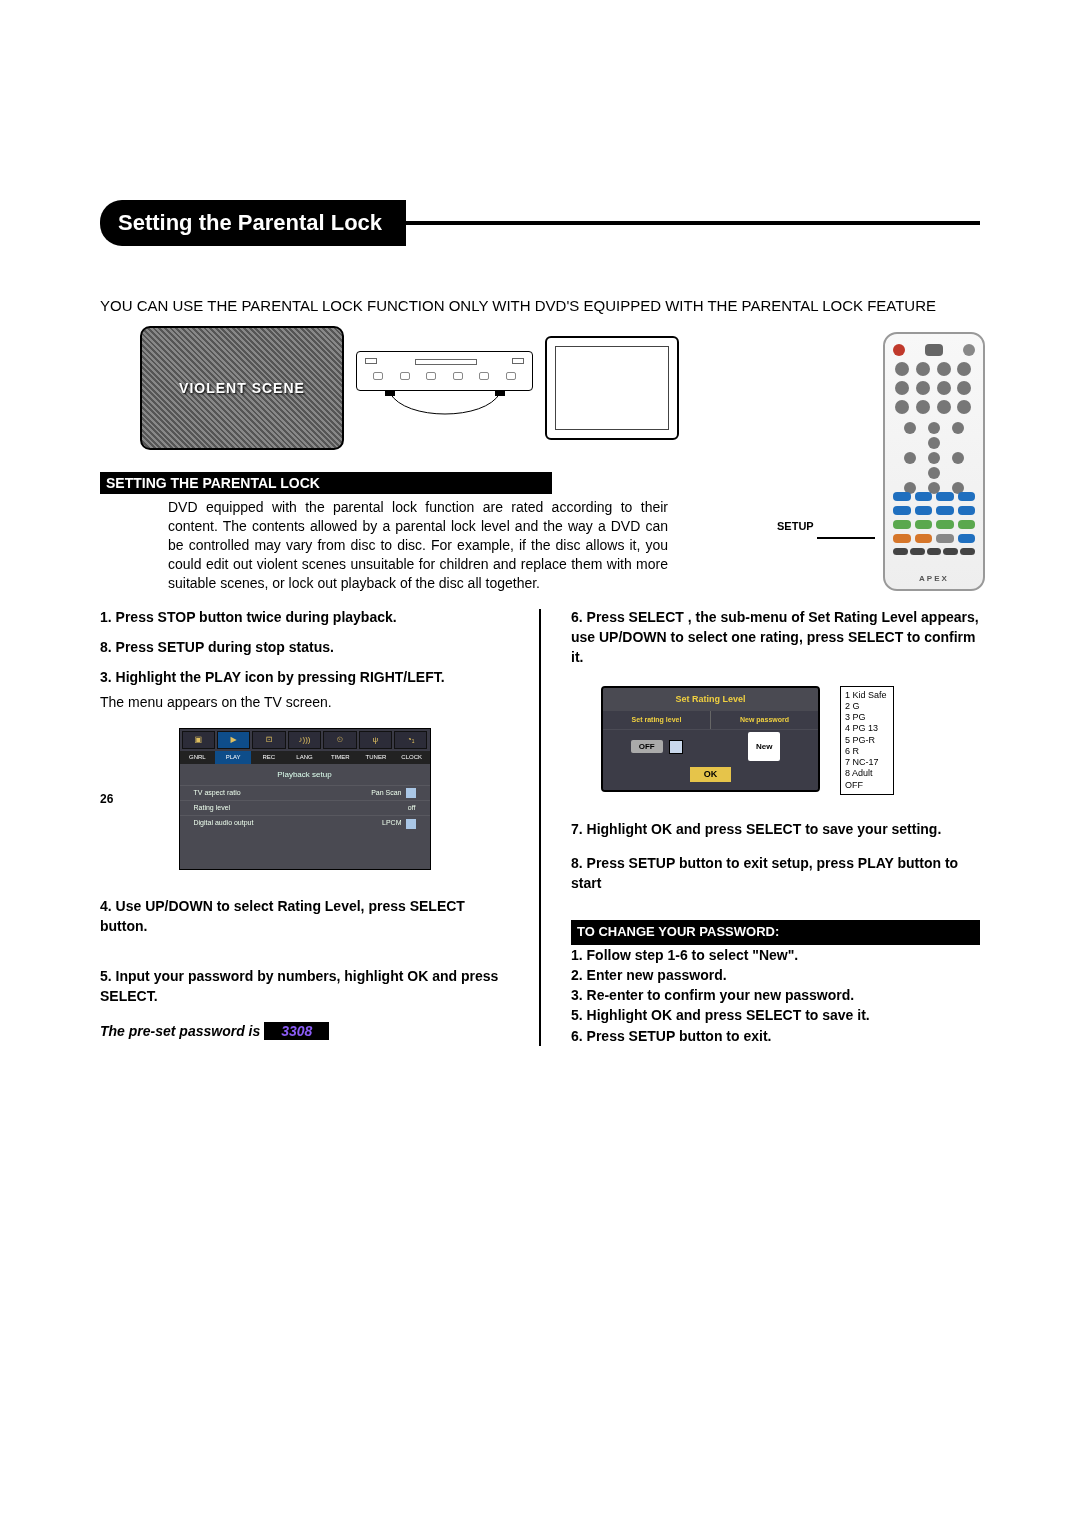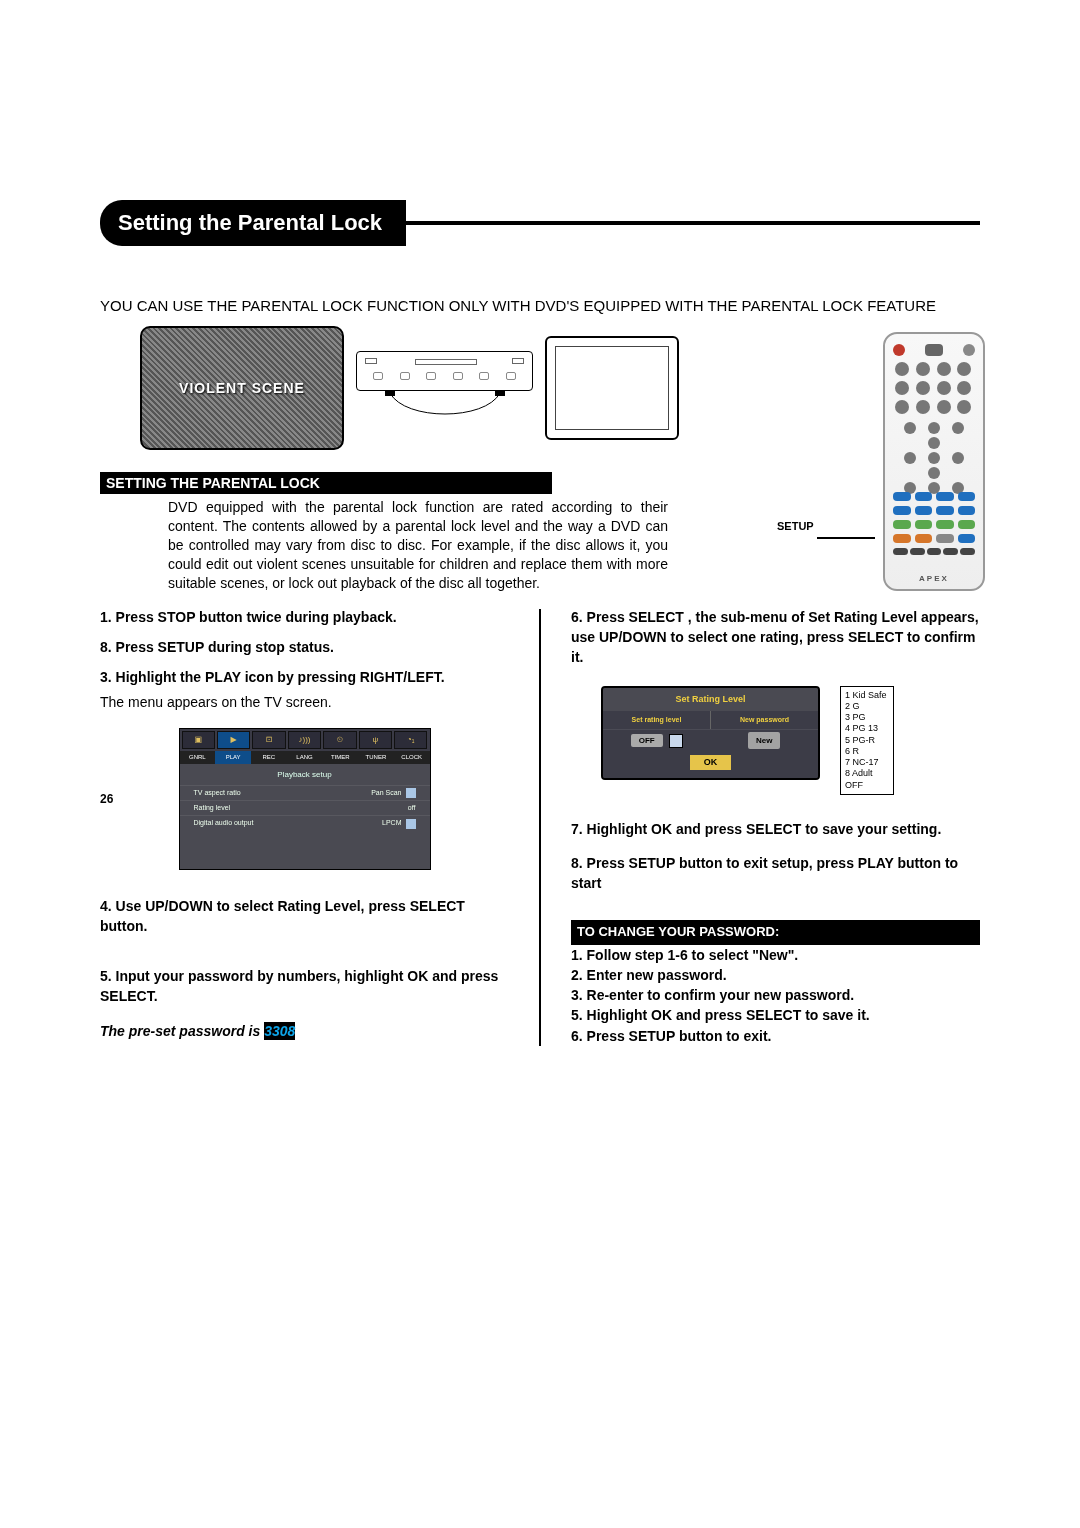--- a/index.html
+++ b/index.html
@@ -140,35 +140,35 @@
   .osd-iconrow .ic.sel{background:#0e4d8a;}
   .osd-iconrow .ic span{font-size:8px;color:#e0c060;}
   .osd-tabrow{display:flex;background:#222;}
   .osd-tabrow .t{flex:1;text-align:center;color:#fff;font-size:6px;padding:2px 0;}
   .osd-tabrow .t.sel{background:#0e4d8a;}
   .osd-title{color:#dfe;font-size:8px;text-align:center;padding:5px 0;}
   .osd-list .r{display:flex;justify-content:space-between;color:#efe;font-size:7px;padding:2px 14px;border-top:1px solid rgba(255,255,255,0.08);align-items:center;}
   .osd-list .r .dd{background:#aac7e6;width:10px;height:10px;margin-left:4px;}
   .osd-pad{height:38px;}
 
-  .pw-box{background:#000;color:#0ea5e9;font-style:italic;font-weight:bold;padding:1px 0;}
+  .pw-box{background:#000;color:#8b5cf6;font-style:italic;font-weight:bold;padding:1px 17px;}
   .preset-line{font-style:italic;font-weight:bold;font-size:14px;margin-top:14px;}
 
   .rating-osd{display:flex;gap:20px;margin:18px 0 10px 30px;align-items:flex-start;}
   .rating-left{width:215px;border:2px solid #000;border-radius:4px;overflow:hidden;background:#4a4a52;}
   .rating-title{background:#4a4a52;color:#f0d040;font-size:9px;text-align:center;padding:5px 0;font-weight:bold;}
   .rating-sub{display:flex;background:#3c3c47;}
   .rating-sub .cell{flex:1;color:#f0d040;font-size:7px;text-align:center;padding:4px 0;font-weight:bold;}
   .rating-sub .sep{width:1px;background:#666;}
   .rating-row{display:flex;background:#3c3c47;border-top:1px solid rgba(255,255,255,0.08);}
   .rating-row .c1{flex:1;display:flex;align-items:center;justify-content:center;gap:6px;padding:2px 0;}
   .rating-row .c2{flex:1;display:flex;align-items:center;justify-content:center;padding:2px 0;}
   .off-chip{background:#aaa;color:#000;font-size:8px;font-weight:bold;padding:1px 8px;border-radius:2px;}
   .dd-sm{width:12px;height:12px;background:#c9d8ec;border:1px solid #000;}
-  .new-chip{background:#a3a3a3;color:#000;font-size:8px;font-weight:bold;padding:3px 8px;border-radius:2px;}
+  .new-chip{background:#ffffff;color:#000;font-size:8px;font-weight:bold;padding:9px 8px;border-radius:2px;}
   .ok-row{display:flex;justify-content:center;padding:4px 0 8px 0;background:#3c3c47;}
   .ok-chip{background:#e6c44a;color:#000;font-size:9px;font-weight:bold;padding:1px 14px;border-radius:0;}
   .rating-right{border:1px solid #000;font-size:9px;line-height:1.25;padding:3px 6px 3px 4px;}
   .rating-right div{white-space:nowrap;}
 
   .subhead{background:#000;color:#fff;font-weight:bold;font-size:13px;padding:3px 6px;margin-top:26px;display:block;}
   .page-num{position:absolute;left:100px;bottom:300px;font-size:12px;font-weight:bold;}
 </style>
 </head>
 <body>

